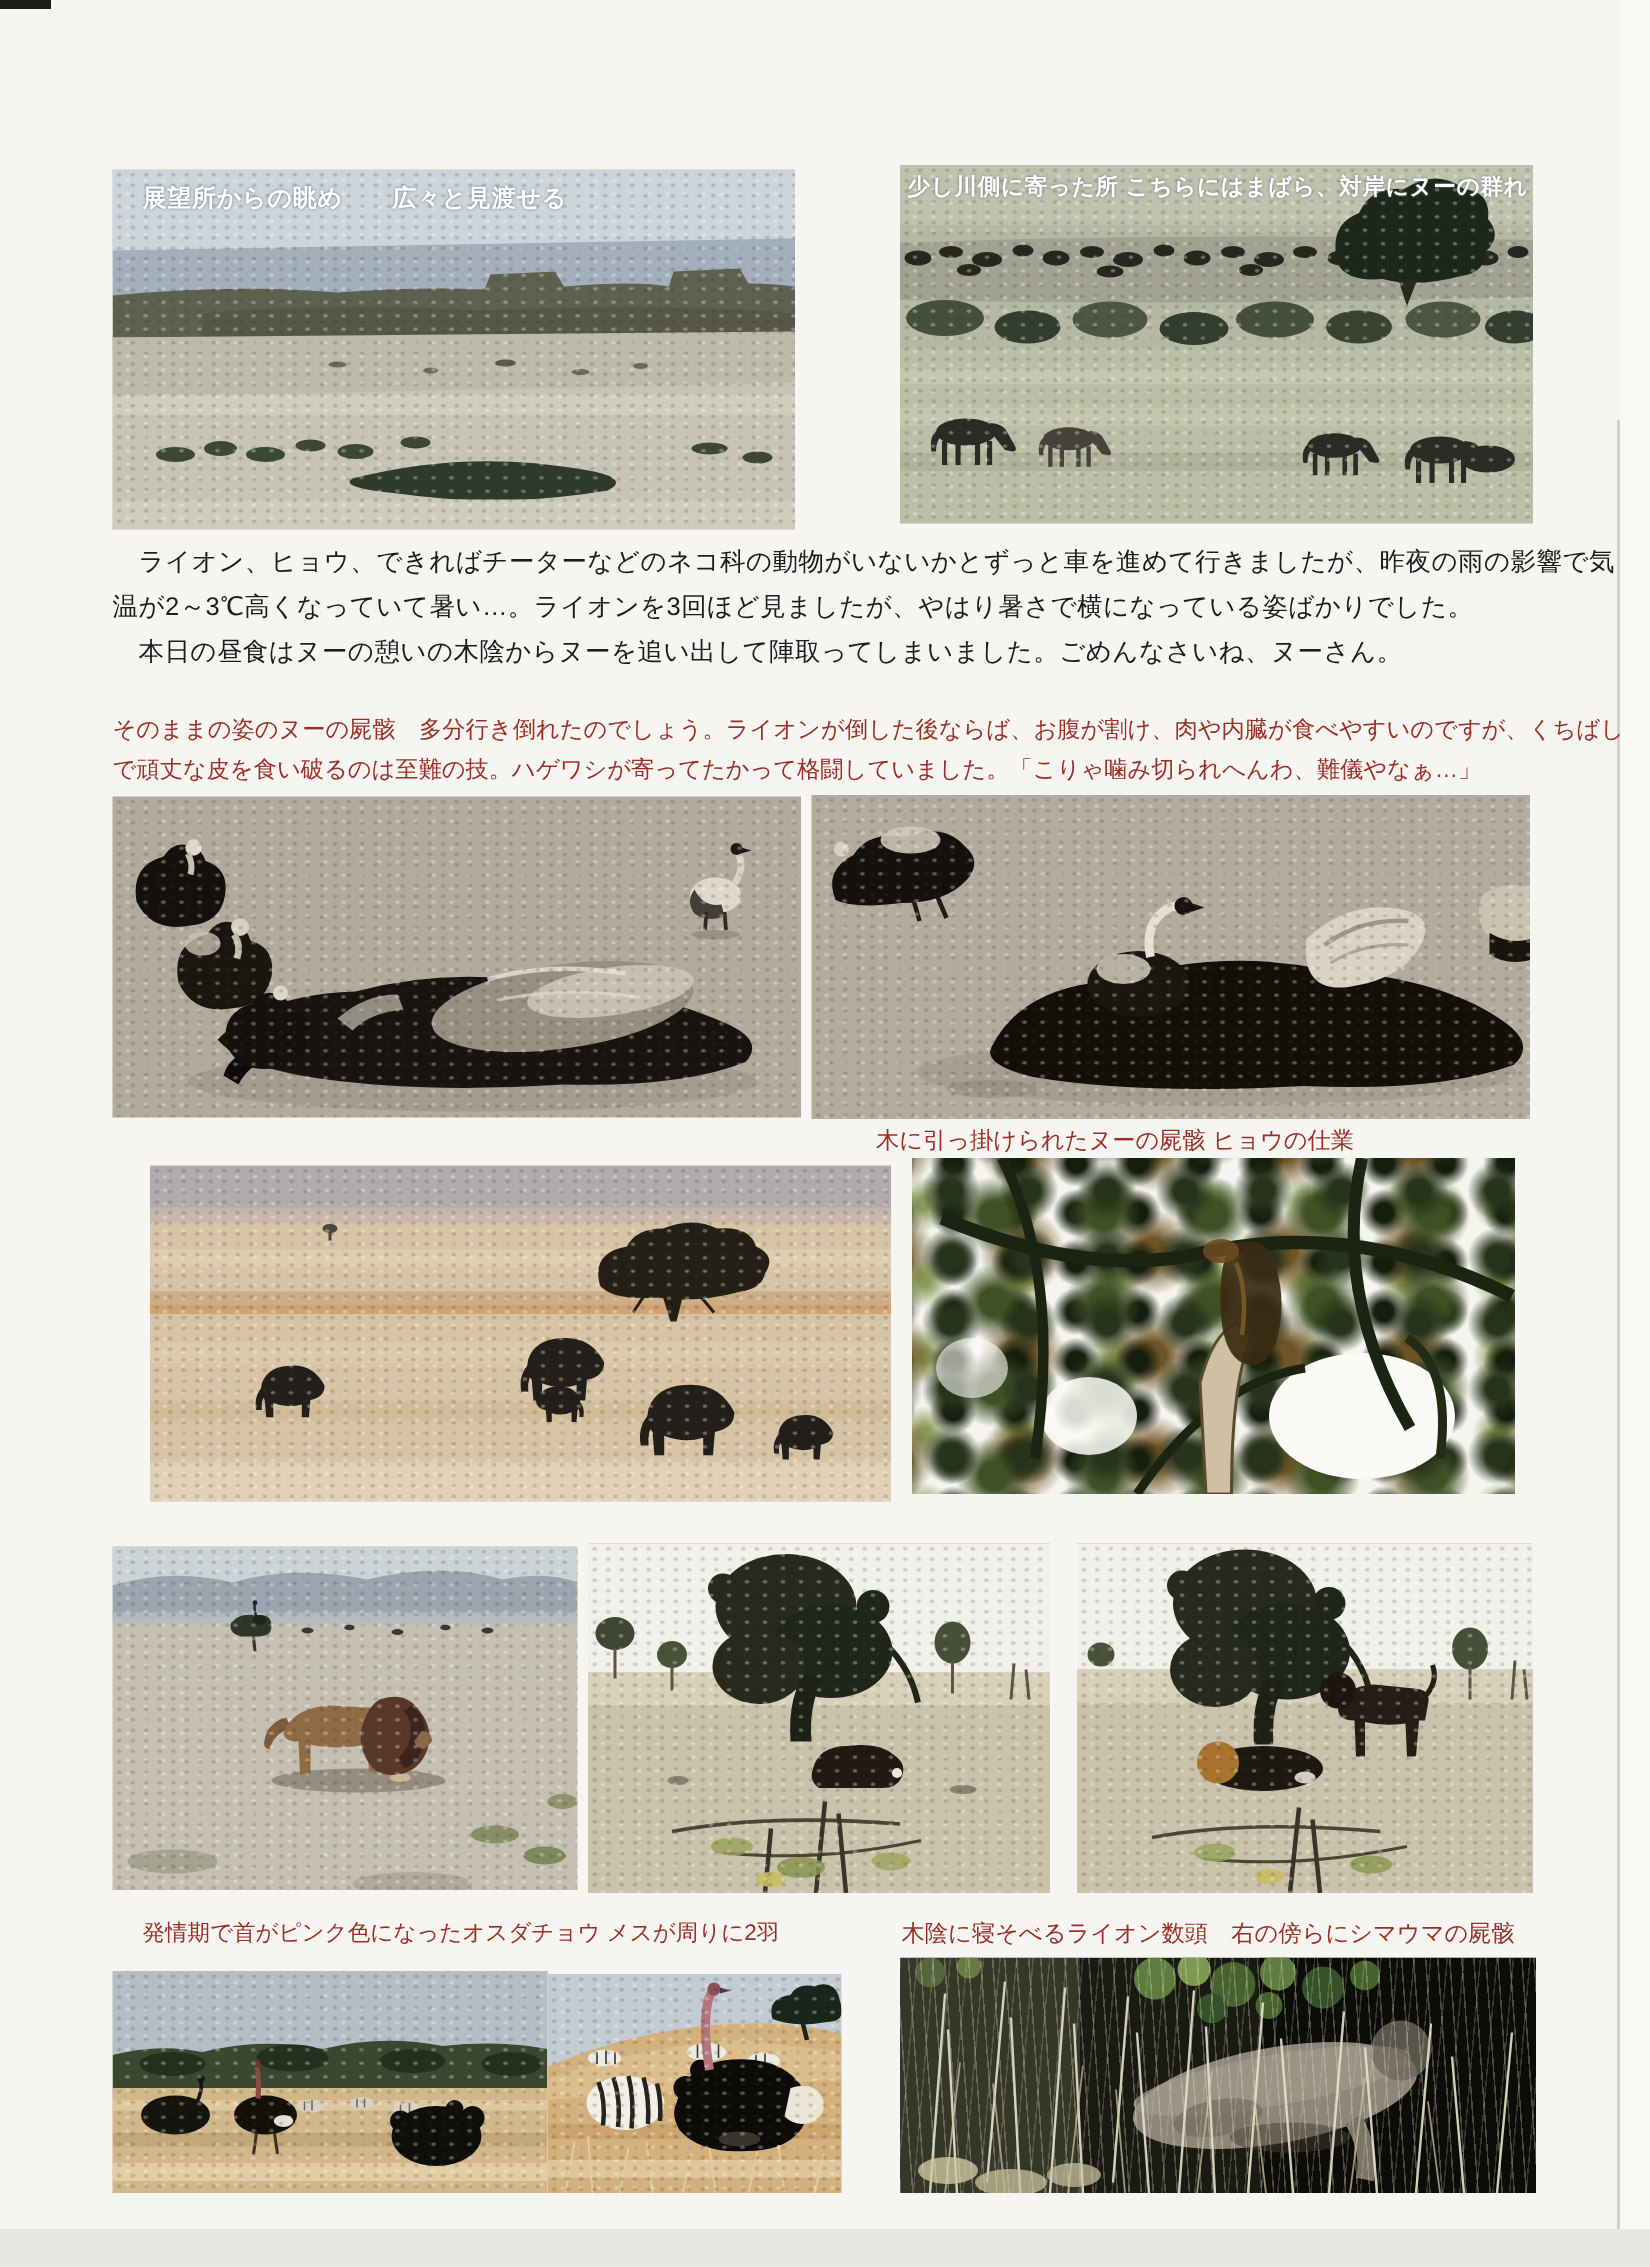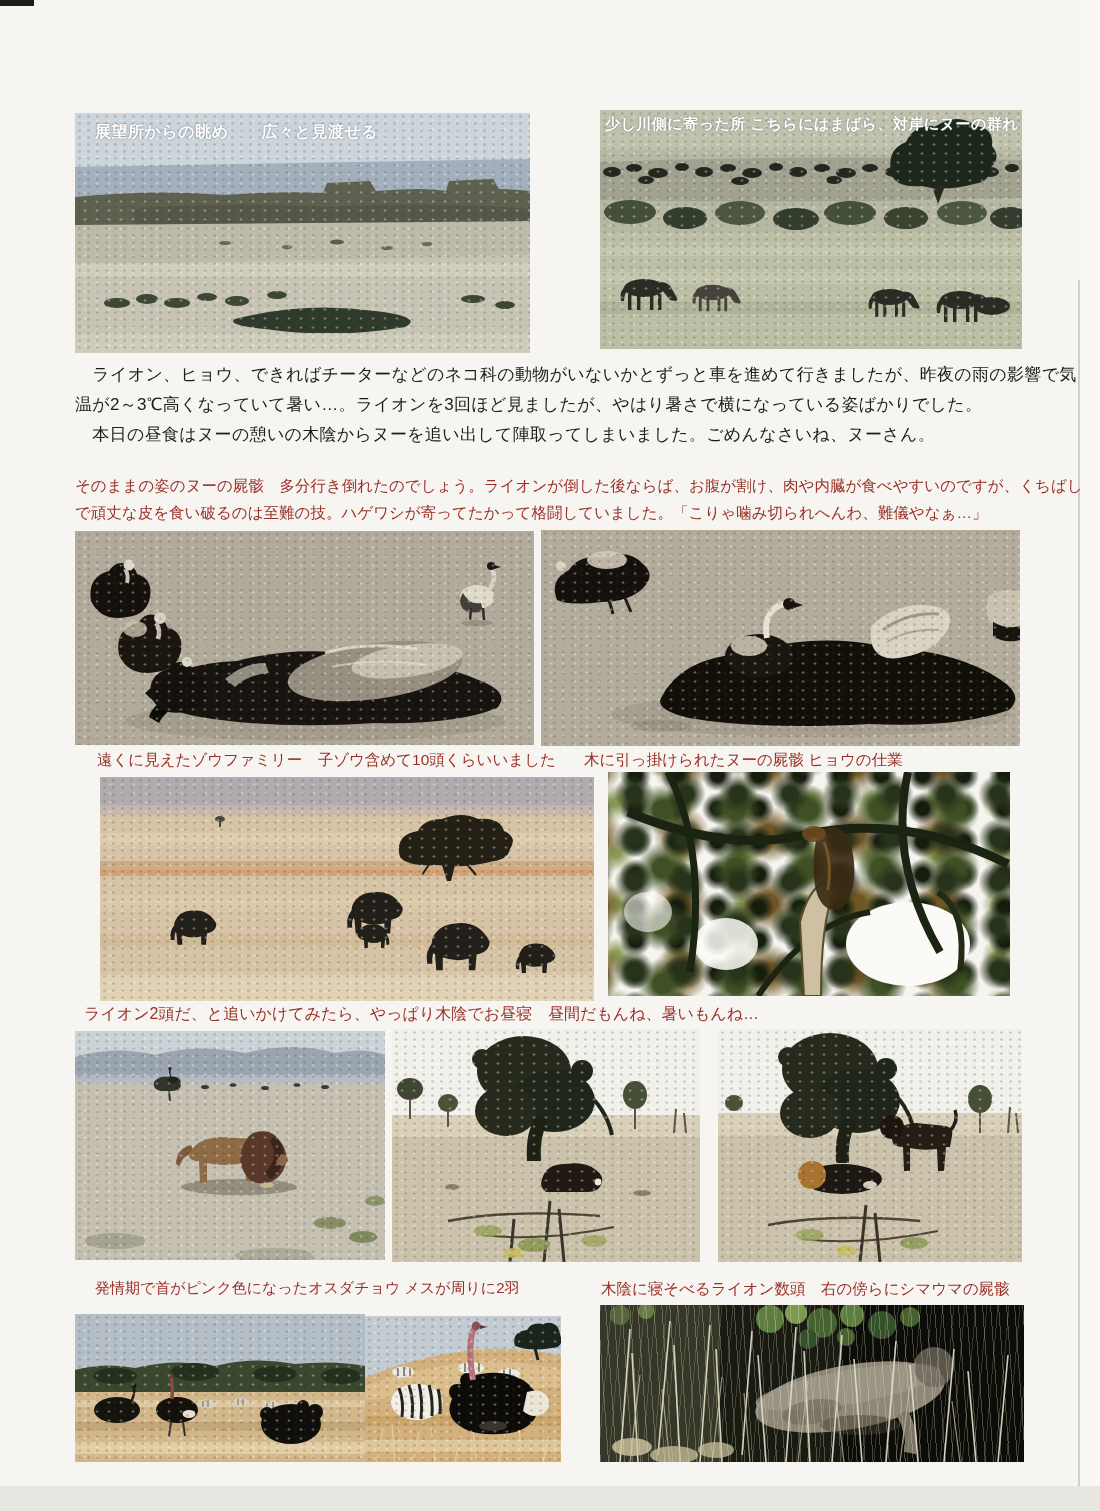--- a/index.html
+++ b/index.html
@@ -210,21 +210,20 @@
       </g>
       <g>
         <path d="M448 66 q16 -10 31 -4 l0 34 q-18 6 -30 -4 q-8 -14 -1 -26z" fill="#c9c2b1"></path>
         <path d="M452 92 q14 8 27 4 l0 14 q-16 4 -27 -4z" fill="#17130d"></path>
       </g>
       <ellipse cx="120" cy="196" rx="30" ry="6" fill="#8e887a" opacity=".5"></ellipse>
     </svg>
     <div class="texture"></div>
   </div>
 
-  <div class="redline" style="left:97px;top:750px;font-size:15.5px;">遠くに見えたゾウファミリー　子ゾウ含めて10頭くらいいました</div>
   <div class="redline" style="left:584px;top:750px;font-size:15.5px;">木に引っ掛けられたヌーの屍骸  ヒョウの仕業</div>
 
   <div class="photo" style="left:100px;top:777px;width:494px;height:224px;">
     <svg viewBox="0 0 494 224" preserveAspectRatio="none">
       <defs>
         <g id="ele">
           <path d="M8 22 Q16 6 34 8 Q48 9 52 20 Q54 28 50 32 L49 44 L44 44 L44 34 Q34 38 24 35 L24 44 L19 44 L18 32 Q8 30 8 22 Z"></path>
           <path d="M51 22 q7 7 5 17 l-4 0 q1 -8 -4 -13 z"></path>
         </g>
       </defs>
@@ -268,21 +267,20 @@
       <path d="M330 120 Q360 140 352 200" stroke="#222b14" stroke-width="6" fill="none"></path>
       <path d="M196 224 L192 150 Q200 118 216 110 L226 120 Q213 150 213 224 Z" fill="#cfc0a4" stroke="#5a4a2e" stroke-width="2"></path>
       <g>
         <path d="M212 58 q20 -8 28 8 q11 26 3 56 q-7 20 -22 15 q-13 -6 -15 -32 q-2 -32 6 -47z" fill="#3a2a12" opacity=".92"></path>
         <ellipse cx="206" cy="62" rx="12" ry="8" fill="#6b4a20" opacity=".9"></ellipse>
         <path d="M216 70 q8 18 4 48" stroke="#7a5a28" stroke-width="3" fill="none" opacity=".9"></path>
       </g>
     </svg>
   </div>
 
-  <div class="redline" style="left:84px;top:1004px;font-size:16px;">ライオン2頭だ、と追いかけてみたら、やっぱり木陰でお昼寝　昼間だもんね、暑いもんね…</div>
 
   <div class="photo" style="left:75px;top:1031px;width:310px;height:229px;">
     <svg viewBox="0 0 310 229" preserveAspectRatio="none">
       <rect width="310" height="229" fill="#c5c0b2"></rect>
       <rect width="310" height="26" fill="#ccd3d6"></rect>
       <path d="M0 26 Q40 14 80 24 Q120 12 170 22 Q220 10 260 22 Q290 16 310 24 L310 46 L0 48 Z" fill="#9aa5b0"></path>
       <rect y="44" width="310" height="8" fill="#b4bcc2" opacity=".9"></rect>
       <g fill="#3a3a34">
         <ellipse cx="130" cy="56" rx="4" ry="2"></ellipse>
           <ellipse cx="158" cy="54" rx="3.4" ry="1.8"></ellipse>

